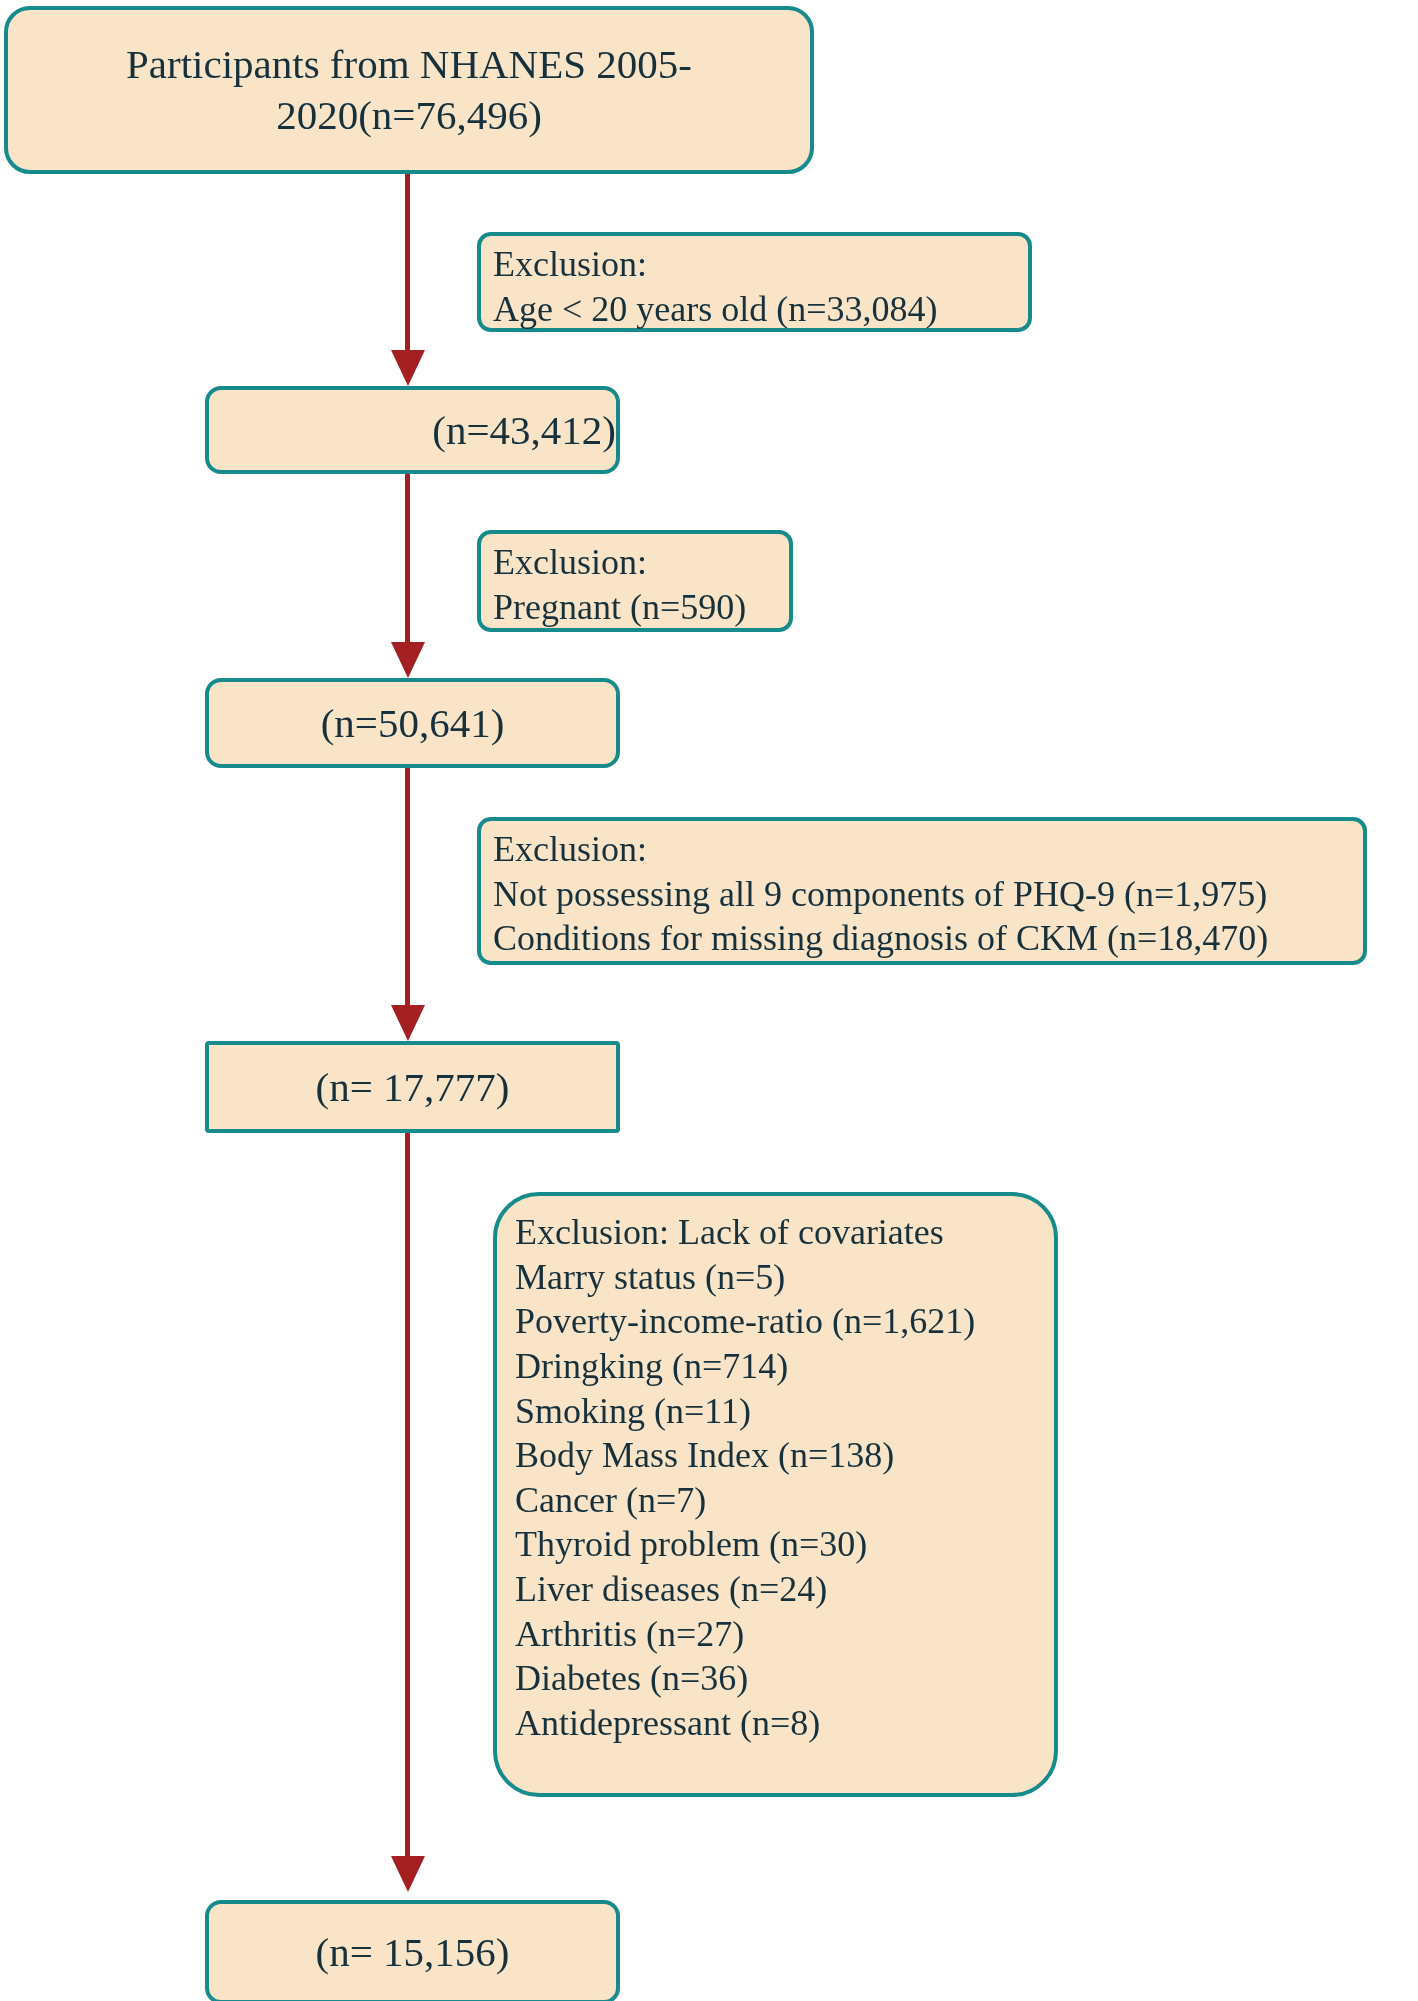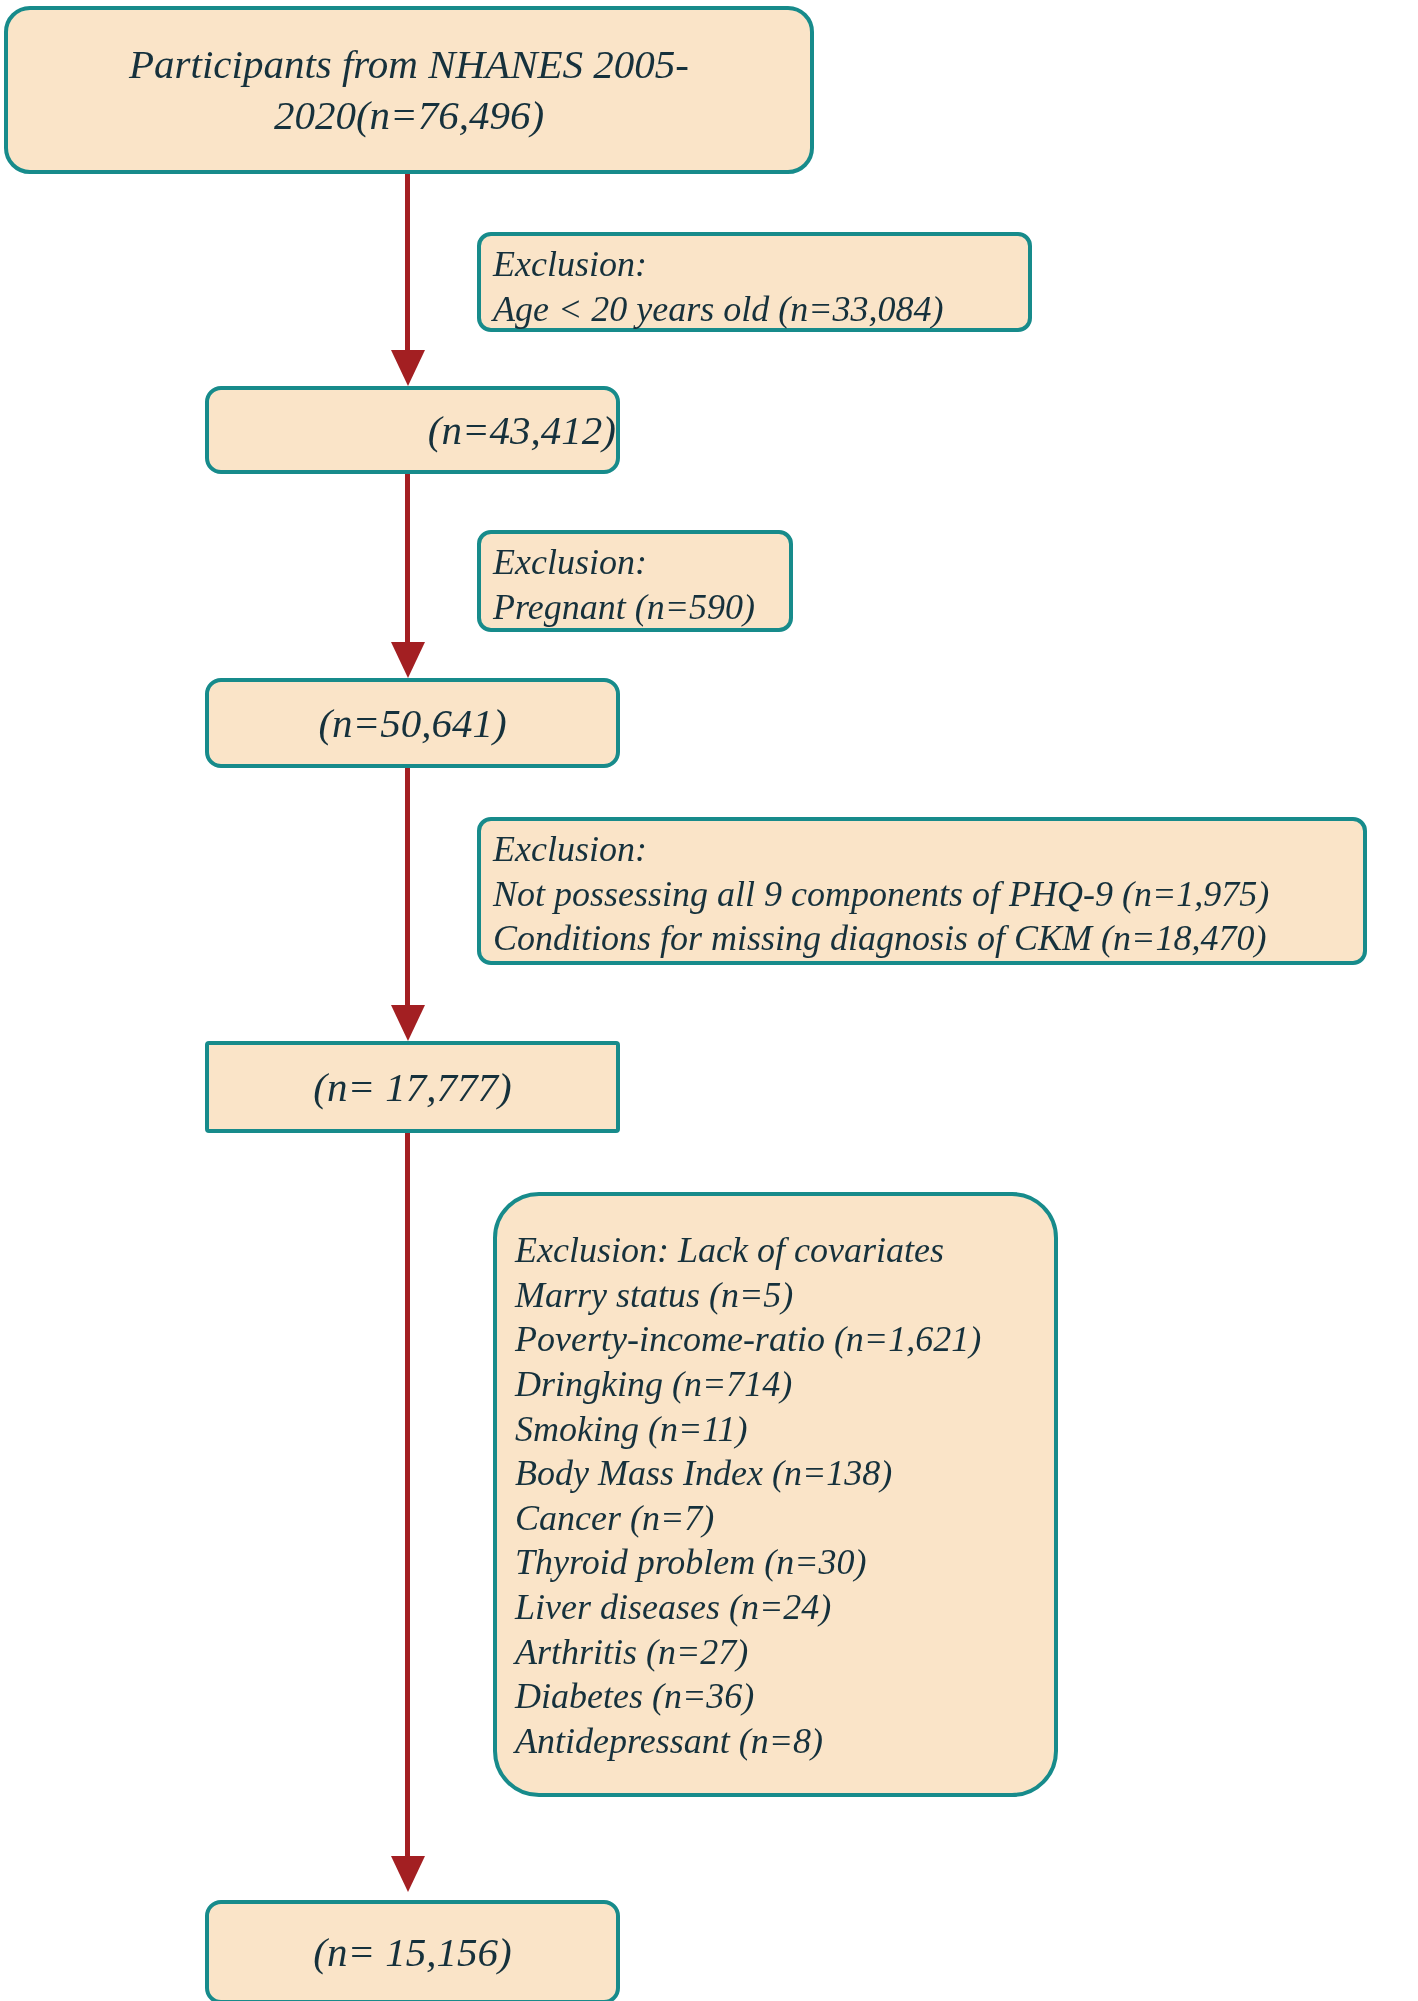--- a/index.html
+++ b/index.html
@@ -1,21 +1,21 @@
 <!DOCTYPE html>
 <html><head>
 <meta charset="utf-8">
 <style>
   html,body{margin:0;padding:0;background:#ffffff;}
   body{
     width:1418px;height:2001px;position:relative;overflow:hidden;
     font-family:"Liberation Serif","DejaVu Serif",serif;
     color:#16313c;
   }
-  #stage{position:absolute;left:0;top:0;width:1418px;height:2001px;font-style:italic;}
+  #stage{position:absolute;left:0;top:0;width:1418px;height:2001px;}
 
   .node{
     position:absolute;
     background:#fae4c8;
     border:4px solid #178b8b;
     box-sizing:border-box;
     color:#16313c;
     line-height:1.24;
     white-space:pre-line;
   }
@@ -28,21 +28,21 @@
   .node .txt{display:block;width:100%;}
 
   
   #n-start{left:4px;  top:6px;   width:810px;  height:168px; border-radius:26px; font-size:41px;}
   #n-ex1  {left:477px;top:232px; width:555px;  height:100px; border-radius:14px; font-size:36px; padding:6px 10px 0 12px;}
   #n-b1   {left:205px;top:386px; width:415px;  height:88px;  border-radius:16px; font-size:41px;text-align:right;}
   #n-ex2  {left:477px;top:530px; width:316px;  height:102px; border-radius:14px; font-size:36px; padding:6px 10px 0 12px;}
   #n-b2   {left:205px;top:678px; width:415px;  height:90px;  border-radius:16px; font-size:41px;}
   #n-ex3  {left:477px;top:817px; width:890px;  height:148px; border-radius:14px; font-size:36px; padding:6px 10px 0 12px;}
   #n-b3   {left:205px;top:1041px;width:415px;  height:92px;  border-radius:4px; font-size:41px;}
-  #n-ex4  {left:493px;top:1192px;width:565px;  height:605px; border-radius:46px; font-size:36px; padding:32px 10px 0 18px;}
+  #n-ex4  {left:493px;top:1192px;width:565px;  height:605px; border-radius:46px; font-size:36px; padding:14px 10px 0 18px;}
   #n-b4   {left:205px;top:1892px;width:415px;  height:104px; border-radius:16px; font-size:41px;margin-top:8px;}
 
   
   .conn{position:absolute;}
   .conn .shaft{
     position:absolute;left:0;top:0;width:5px;background:#a31f22;
   }
   .conn .head{
     position:absolute;left:-14px;width:0;height:0;
     border-left:17px solid transparent;

